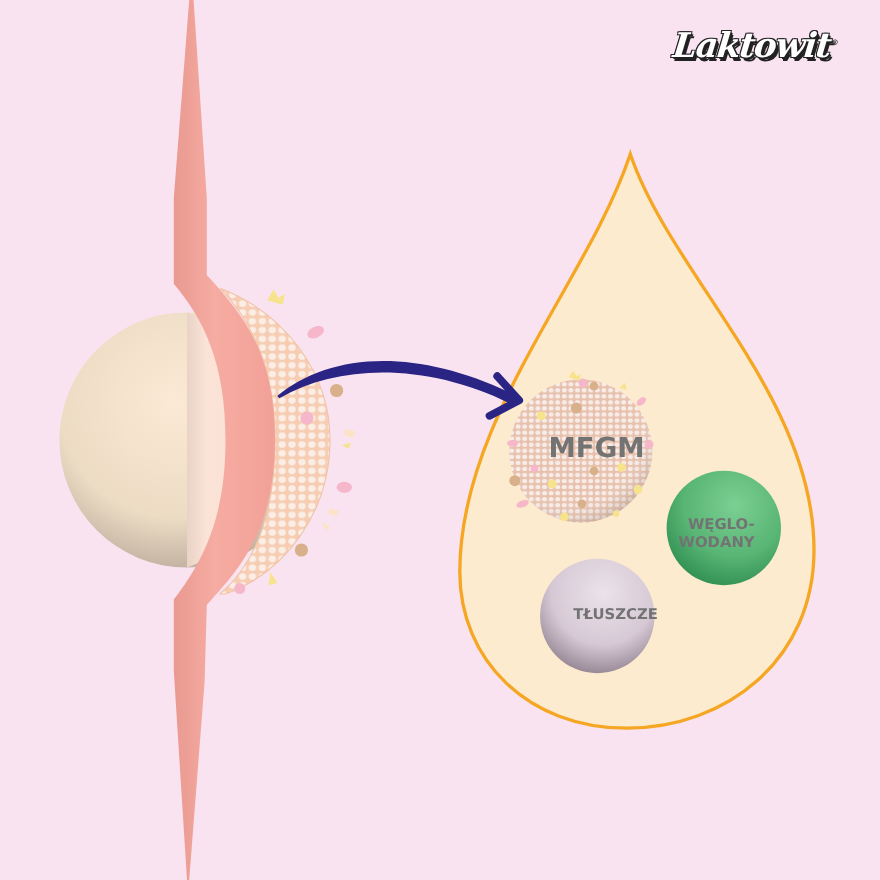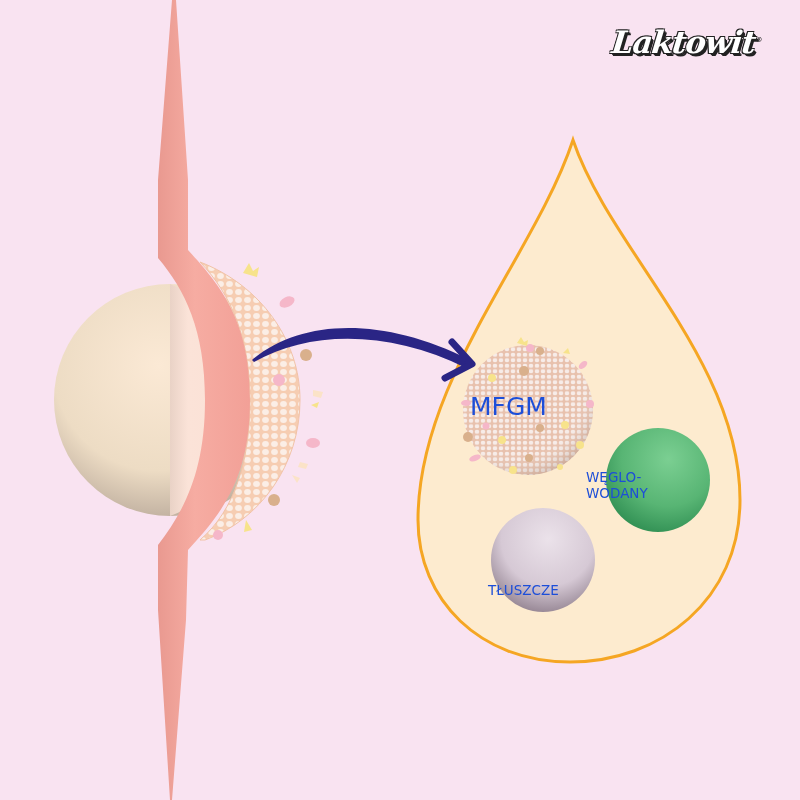--- a/index.html
+++ b/index.html
@@ -13,26 +13,26 @@
     .logo {
       position: absolute; left: 612px; top: 24px;
       font-family: "DejaVu Serif", serif;
       font-style: italic; font-weight: bold;
       font-size: 31px; color: #ffffff; letter-spacing: -1px;
       text-shadow: 1px 1px 0 #222, 2px 2px 0 #222, -1px -1px 0 #222, 1px -1px 0 #222, -1px 1px 0 #222, 3px 3px 0 #222;
       transform: skewX(-6deg);
     }
     .logo sup { font-size: 7px; color: #333; text-shadow: none; }
     .label {
-      position: absolute; color: #1d4ed8; font-weight: normal;
-      font-family: "DejaVu Sans", sans-serif; text-align: left; line-height: 1.15;
+      position: absolute; color: #737373; font-weight: bold;
+      font-family: "DejaVu Sans", sans-serif; text-align: right; line-height: 1.15;
     }
     .label-mfgm { left: 470px; top: 393px; width: 116px; font-size: 25px; letter-spacing: 0px; }
     .label-carbs { left: 586px; top: 470px; width: 100px; font-size: 13.5px; }
-    .label-fats { left: 488px; top: 583px; width: 110px; font-size: 13.5px; }
+    .label-fats { left: 488px; top: 552px; width: 110px; font-size: 13.5px; }
   </style>
 </head>
 <body>
 
 <svg id="scene" viewBox="0 0 800 800" xmlns="http://www.w3.org/2000/svg">
   <defs>
     <radialGradient id="coreGrad" cx="0.45" cy="0.35" r="0.7">
       <stop offset="0" stop-color="#fbe9d5"></stop>
       <stop offset="0.65" stop-color="#eddcc4"></stop>
       <stop offset="1" stop-color="#b9a99a"></stop>

